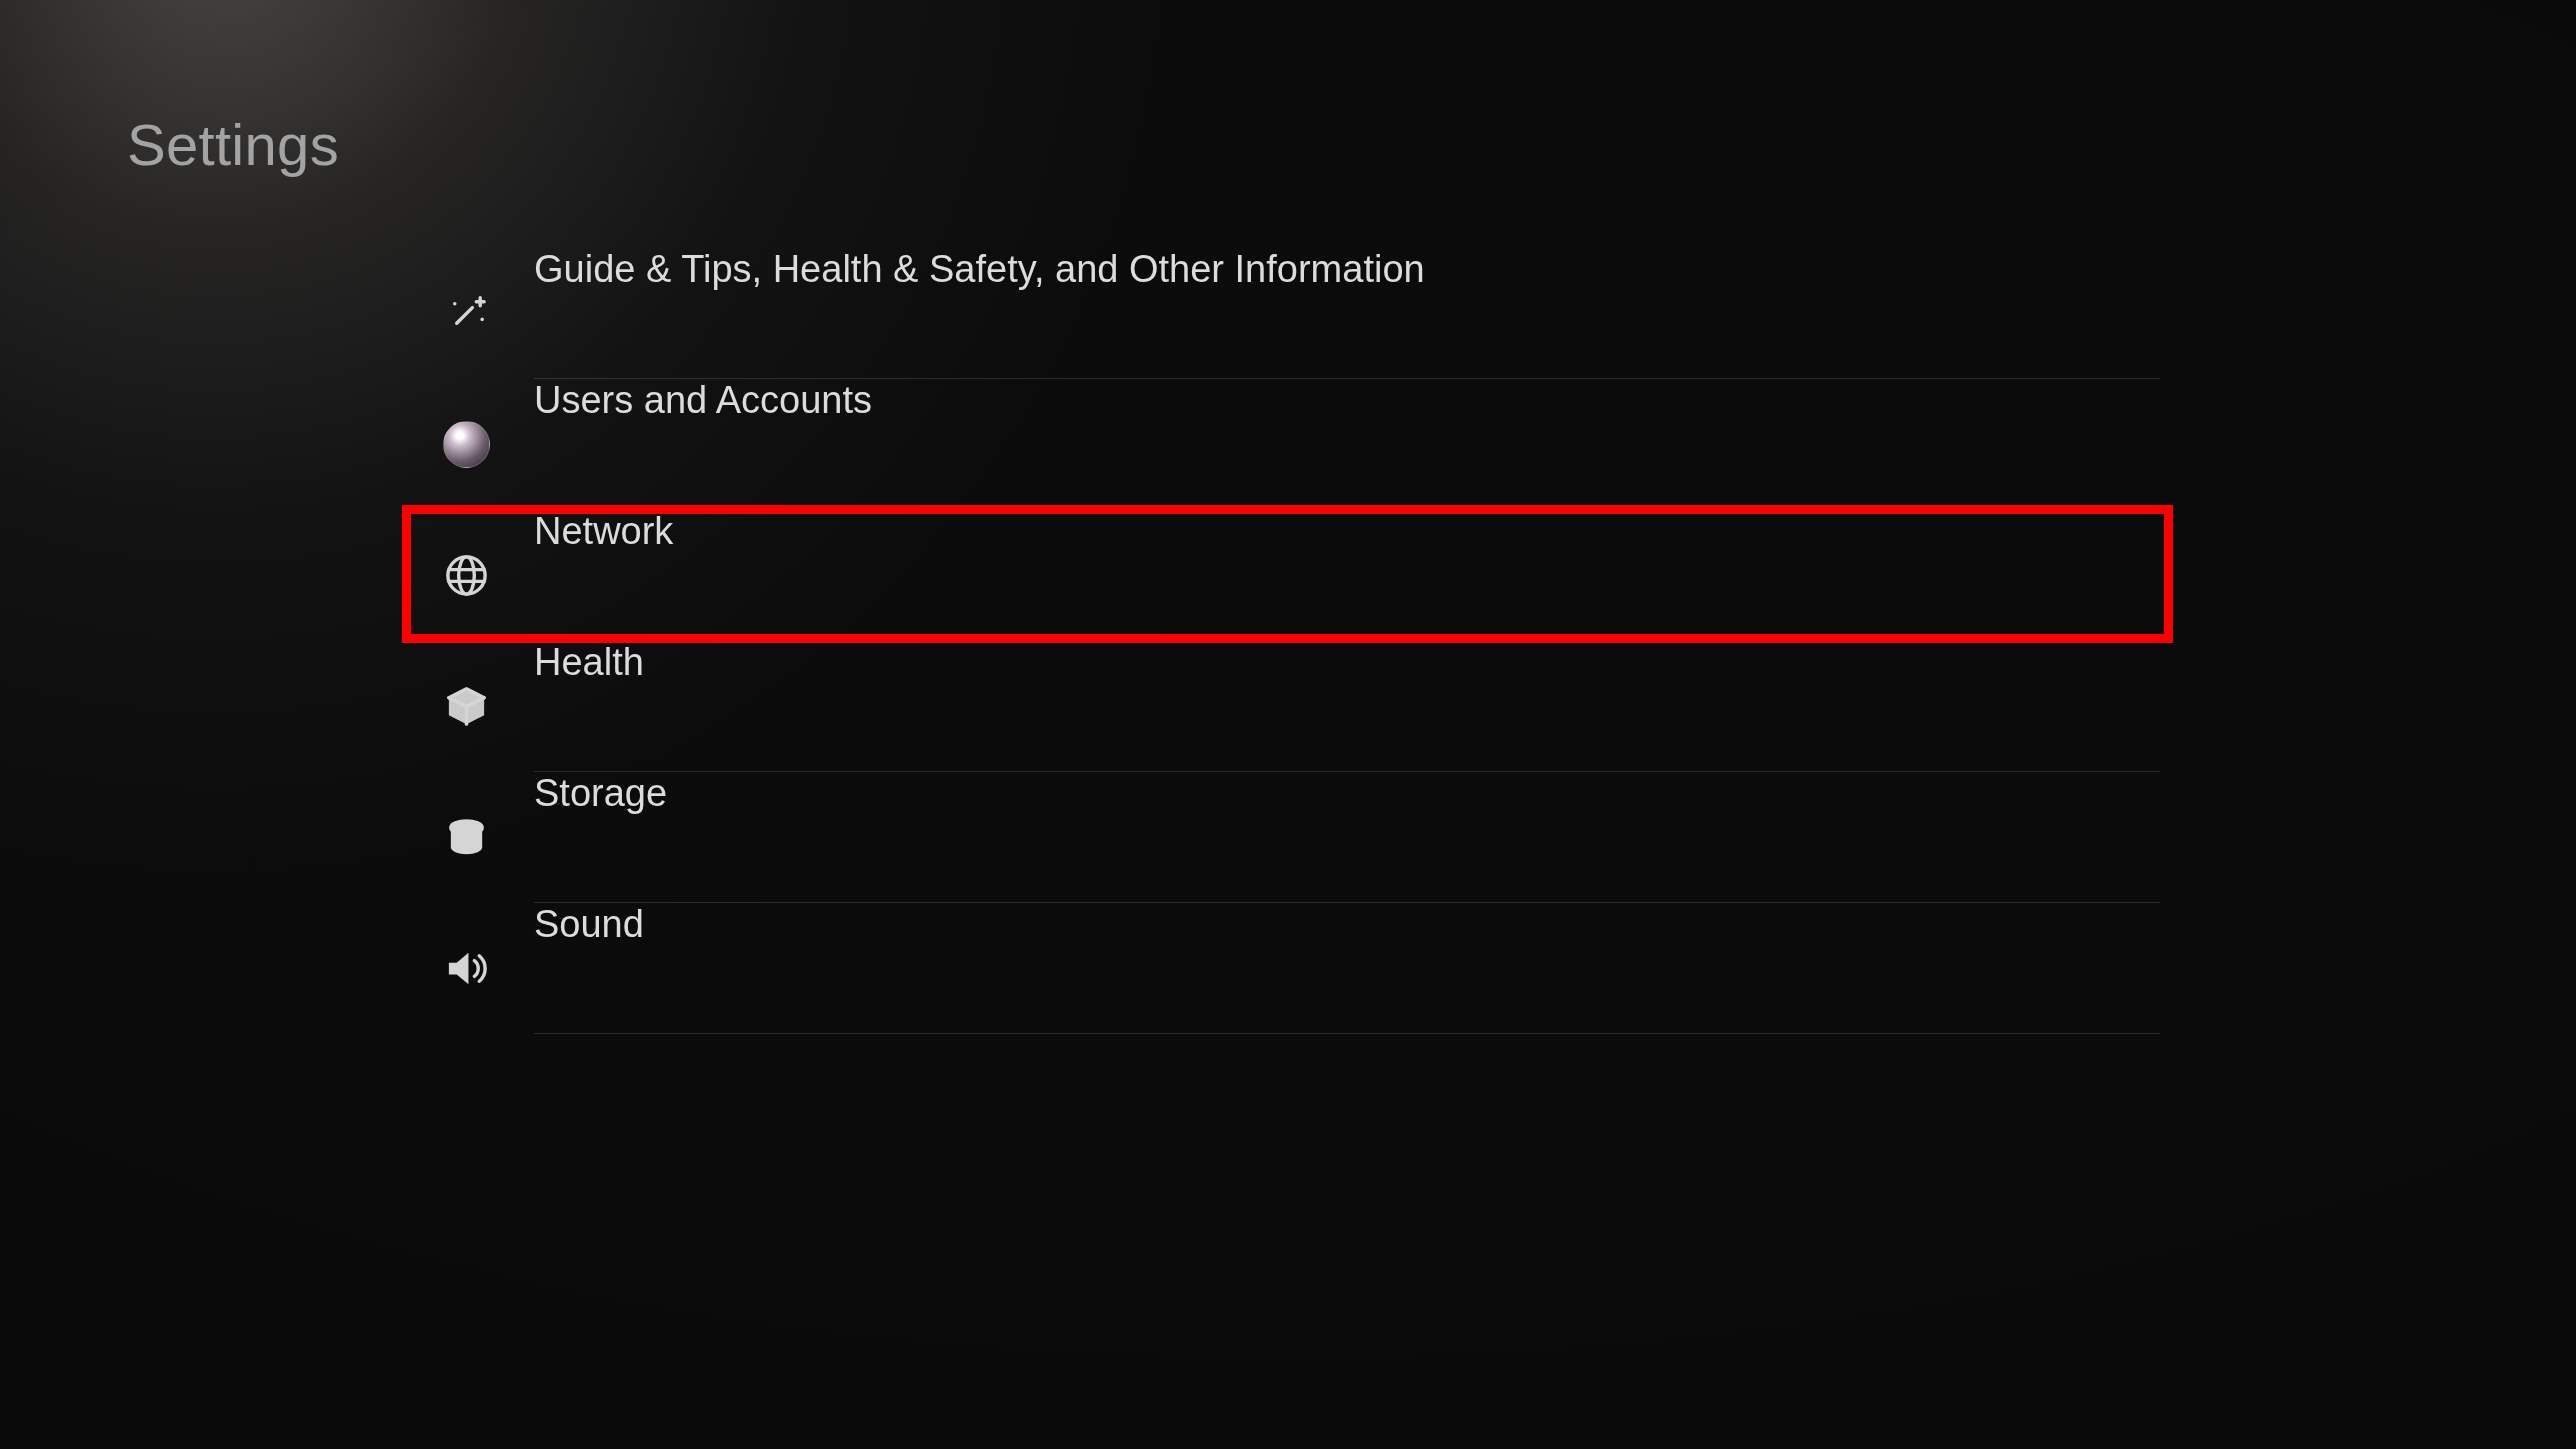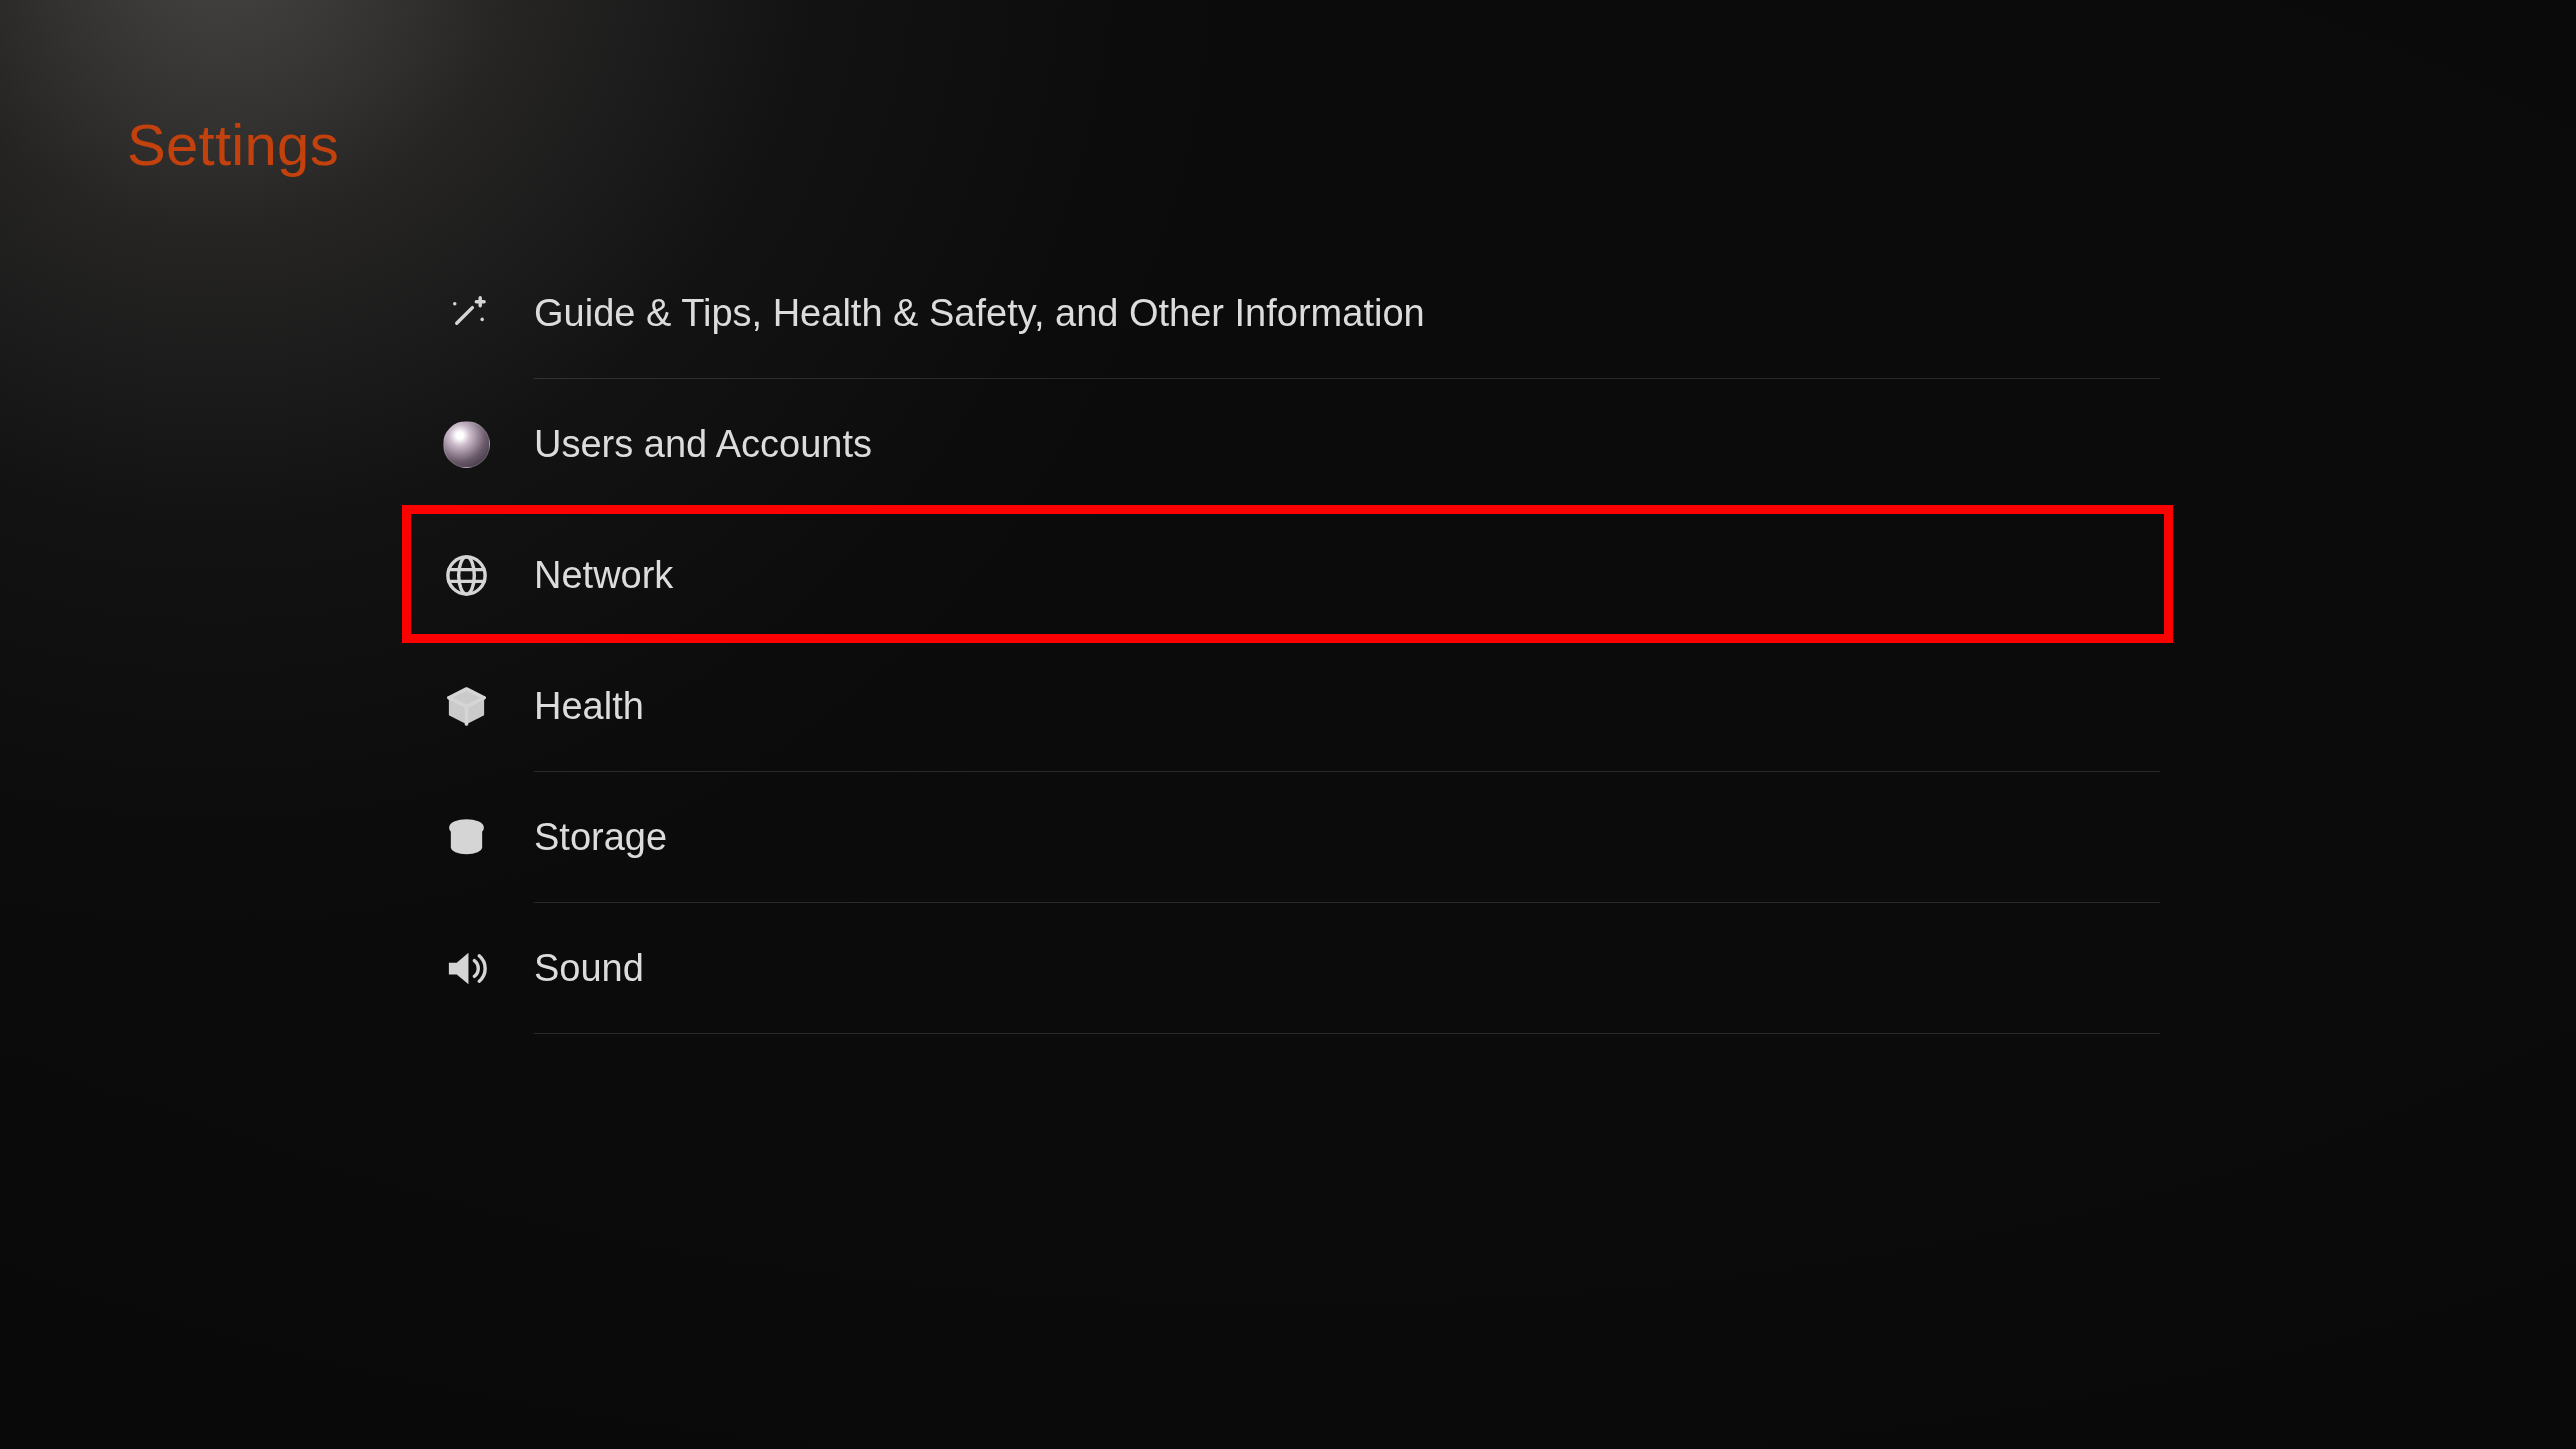--- a/index.html
+++ b/index.html
@@ -35,33 +35,32 @@
                 rgba(0,0,0,0.35) 80%,
                 rgba(0,0,0,0.6) 100%);
     pointer-events:none;
   }
   .page-title {
     position: absolute;
     top: 111px;
     left: 127px;
     font-size: 58px;
     font-weight: 300;
-    color: #c2410c;
+    color: #a3a3a3;
     letter-spacing: 0.3px;
   }
   .menu {
     position: absolute;
     top: 248px;
     left: 423px;
     width: 1737px;
   }
   .menu-item {
     position: relative;
     display: flex;
-    align-items: center;
     height: 131px;
     padding-left: 111px;
     cursor: pointer;
   }
   .menu-item .label {
     font-size: 38px;
     font-weight: 300;
     color: #dcdcdc;
   }
   .menu-item .icon-slot {

